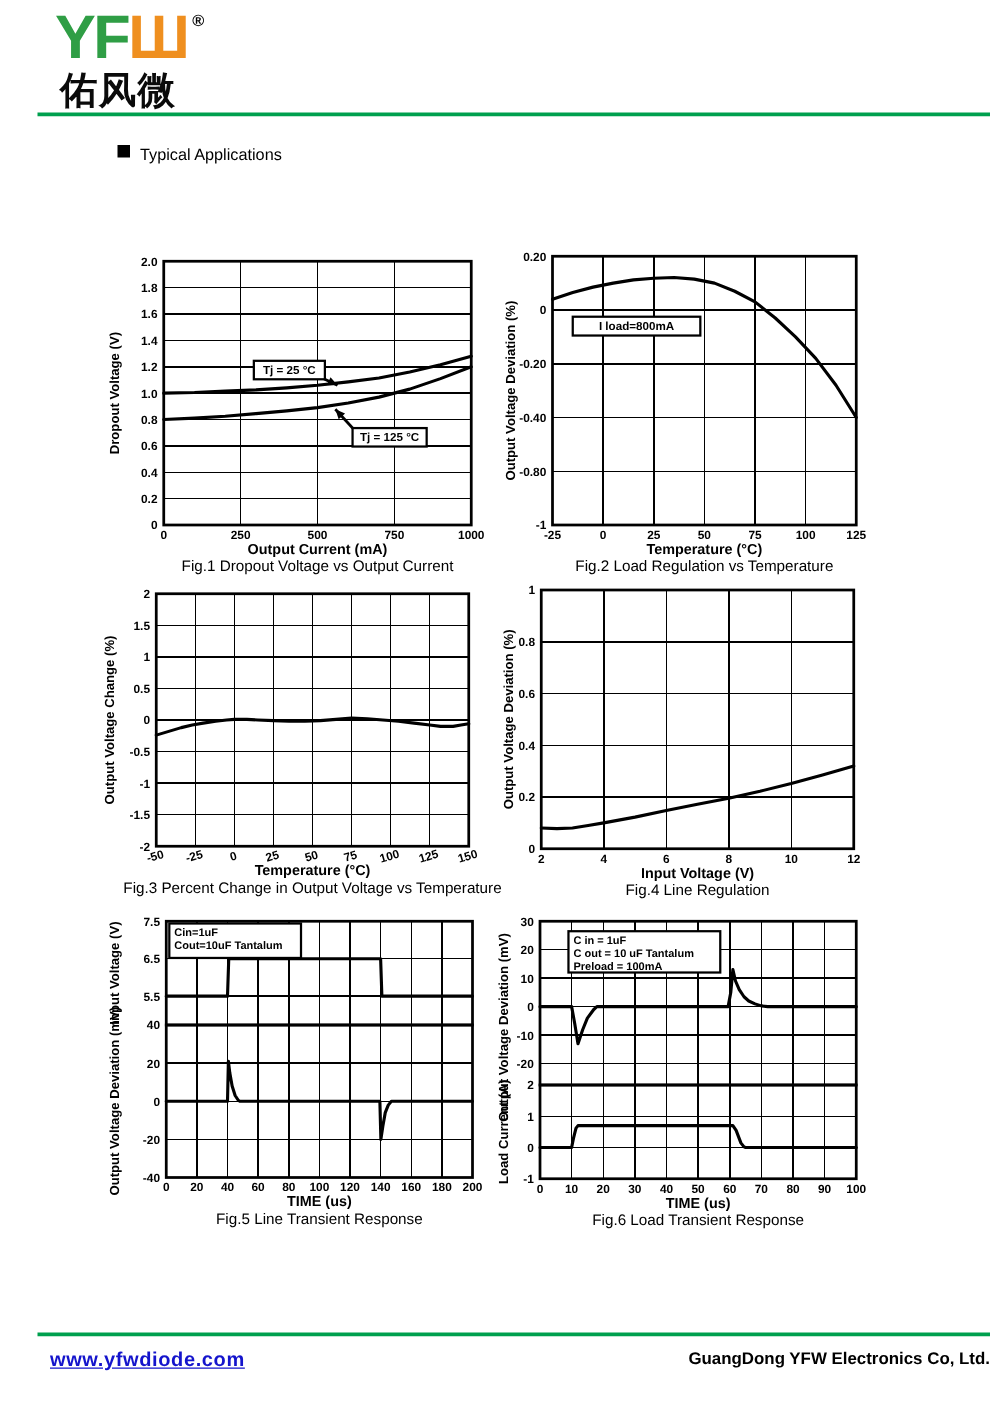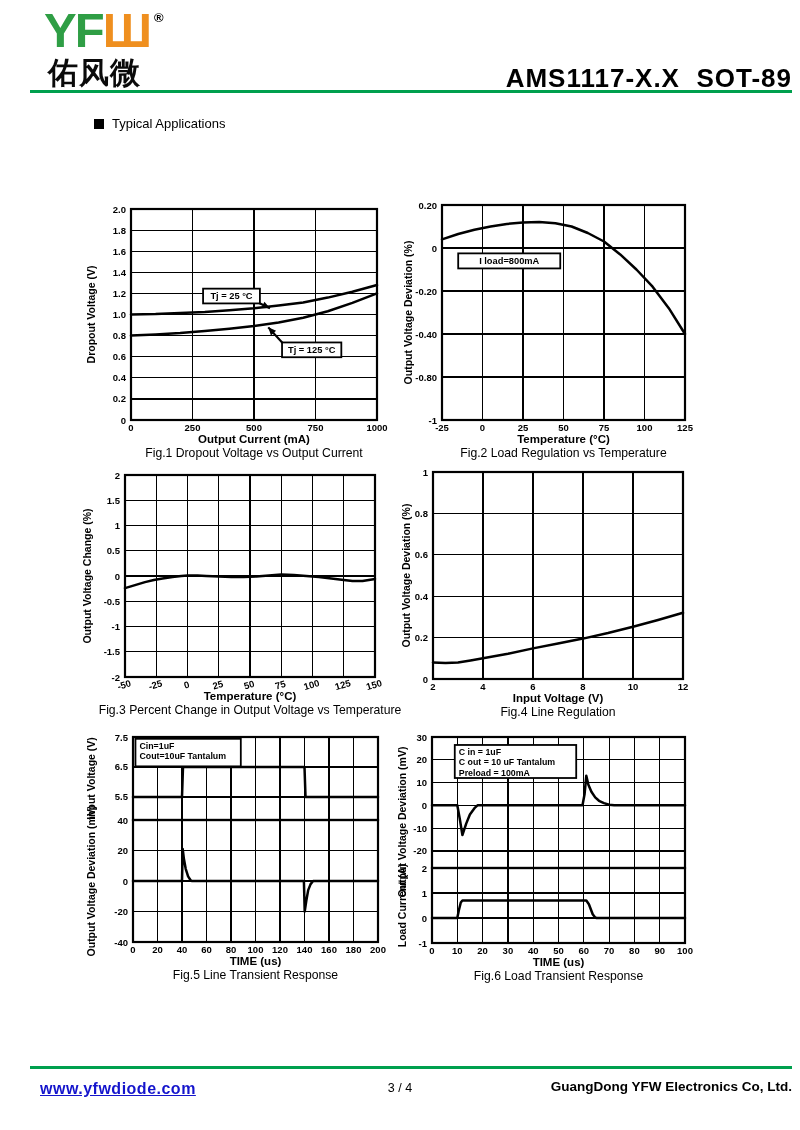--- a/index.html
+++ b/index.html
@@ -8,36 +8,35 @@
   #page{position:relative;width:800px;height:1130px;background:#fff;overflow:hidden}
   #logo{position:absolute;left:44px;top:6px;line-height:1;white-space:nowrap}
   .lg{font-size:49px;font-weight:bold;color:var(--logo-green,#2f9e45);letter-spacing:-2px}
   .lo{font-size:49px;font-weight:bold;color:var(--logo-orange,#ef8f1f)}
   .reg{display:inline-block;transform:translateY(-25px);font-size:13px;font-weight:bold;margin-left:2px}
   .cn{font-size:30px;font-weight:bold;color:#0a0a0a;letter-spacing:1px;margin-top:3px;margin-left:4px}
   #doc-title{position:absolute;top:63px;right:8px;font-size:26px;font-weight:bold;letter-spacing:1px;white-space:pre}
   .rule{position:absolute;left:30px;width:762px;height:3px;background:var(--green,#00a04e)}
   #rule-top{top:90px}
   #rule-bottom{top:1066px}
-  #section{position:absolute;left:94px;top:116px;font-size:13px;display:flex;align-items:center}
+  #section{position:absolute;left:94px;top:116px;font-size:13px;display:flex;}
   .sq{width:10px;height:10px;background:#000;display:inline-block;margin-right:8px}
   .fig{position:absolute}
   svg text{font-family:"Liberation Sans","DejaVu Sans",sans-serif}
   #site{position:absolute;left:40px;top:1080px;font-size:16px;font-weight:bold;letter-spacing:.5px;color:var(--link,#1414cc);text-decoration:underline}
   #pageno{position:absolute;left:0;top:1081px;width:800px;text-align:center;font-size:12.5px}
   #company{position:absolute;right:8px;top:1079px;font-size:13.5px;font-weight:bold}
 </style>
 </head>
 <body>
 
 <div id="page">
   <div id="logo"><span class="lg">YF</span><span class="lo">Ш</span><span class="reg">®</span>
     <div class="cn">佑风微</div>
   </div>
-  <div id="doc-title">AMS1117-X.X  SOT-89</div>
   <div id="rule-top" class="rule"></div>
   <div id="section">
     <span class="sq"></span>
     <span>Typical Applications</span>
   </div>
   <div id="charts">
       <div class="fig" style="left: 75px; top: 196px; width: 322px; height: 268px;"><svg width="322" height="268">
           <g stroke="#000" stroke-width="1.2" shape-rendering="crispEdges">
             <line x1="56" x2="56" y1="13" y2="224"></line>
             <line x1="117.5" x2="117.5" y1="13" y2="224"></line>
@@ -345,15 +344,14 @@
           <text x="213.1" y="224" font-size="9.5" font-weight="bold" fill="#000" text-anchor="middle">70</text>
           <text x="238.4" y="224" font-size="9.5" font-weight="bold" fill="#000" text-anchor="middle">80</text>
           <text x="263.70000000000005" y="224" font-size="9.5" font-weight="bold" fill="#000" text-anchor="middle">90</text>
           <text x="289" y="224" font-size="9.5" font-weight="bold" fill="#000" text-anchor="middle">100</text>
           <text x="162.5" y="236" font-size="11.5" font-weight="bold" fill="#000" text-anchor="middle">TIME (us)</text>
           <text x="162.5" y="250" font-size="12.2" font-weight="normal" fill="#000" text-anchor="middle">Fig.6 Load Transient Response</text>
         </svg></div>
     </div>
   <div id="rule-bottom" class="rule"></div>
   <a id="site" href="#">www.yfwdiode.com</a>
-  <div id="pageno">3 / 4</div>
   <div id="company">GuangDong YFW Electronics Co, Ltd.</div>
 </div>
 
 </body></html>

